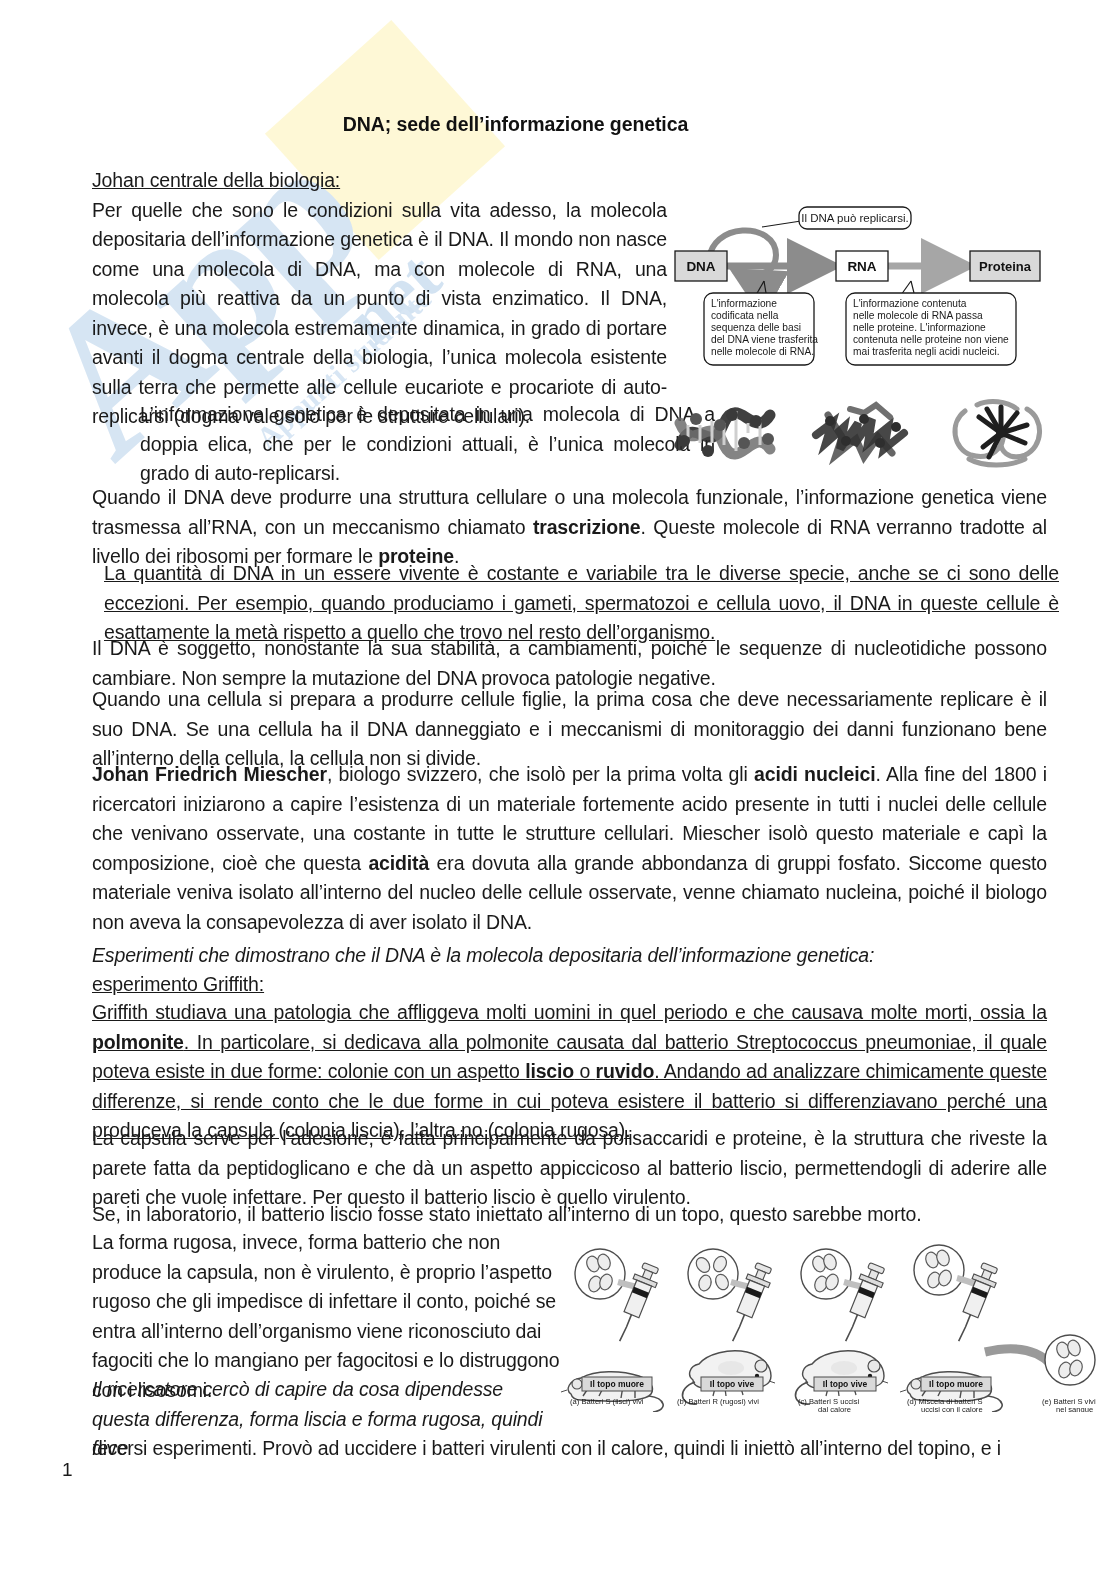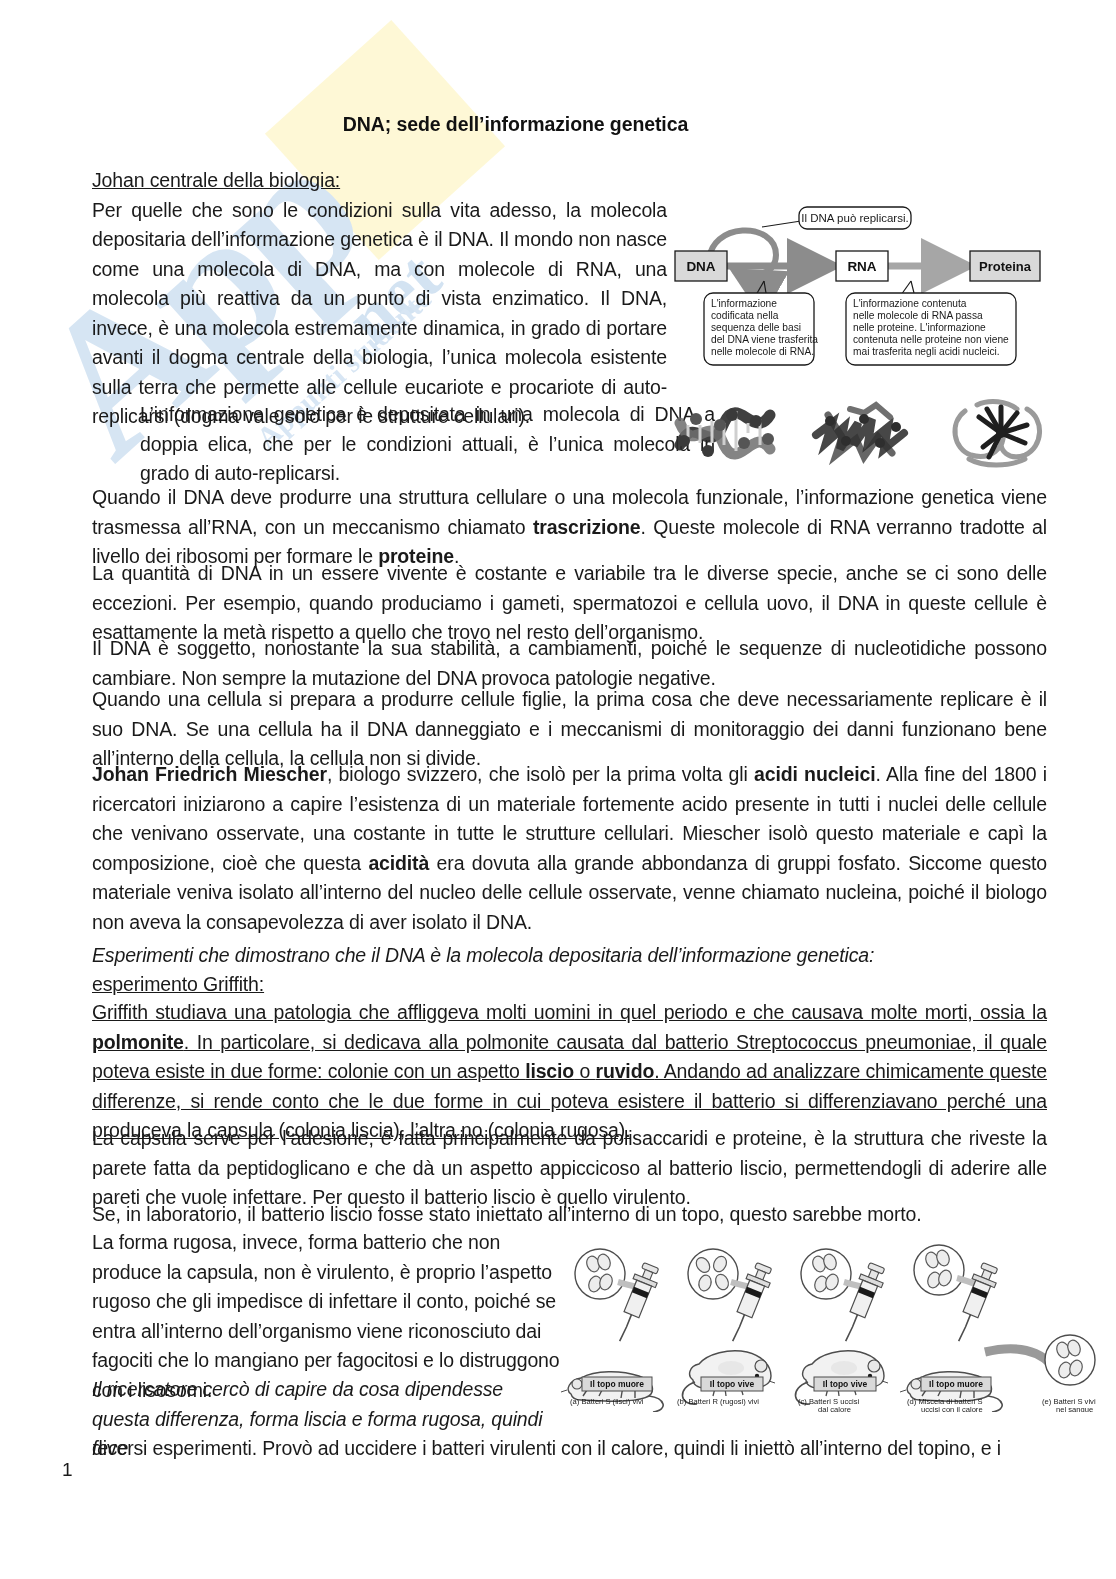--- a/index.html
+++ b/index.html
@@ -89,21 +89,21 @@
   }
   .para.nojust { text-align: left; }
   .u { text-decoration: underline; }
   .b { font-weight: bold; }
   .i { font-style: italic; margin-top: 31px; }
 
   
   #p-dogma      { left: 92px; top: 166px;  width: 575px; }
   #p-info       { left: 92px; top: 400px;  width: 575px; text-align: justify; margin-left: 48px; }
   #p-quando     { left: 92px; top: 483px;  width: 955px; }
-  #p-quantita   { left: 92px; top: 559px;  width: 955px; }
+  #p-quantita   { left: 104px; top: 559px;  width: 955px; text-decoration: underline; }
   #p-ildna      { left: 92px; top: 634px;  width: 955px; }
   #p-quandocell { left: 92px; top: 685px;  width: 955px; }
   #p-miescher   { left: 92px; top: 760px;  width: 955px; }
   #p-esper      { left: 92px; top: 941px;  width: 955px; }
   #p-griffith-h { left: 92px; top: 970px;  width: 955px; }
   #p-griffith   { left: 92px; top: 998px;  width: 955px; text-decoration: underline; }
   #p-capsula    { left: 92px; top: 1124px; width: 955px; }
   #p-se         { left: 92px; top: 1200px; width: 955px; }
   #p-forma      { left: 92px; top: 1228px; width: 470px; }
   #p-ricerc     { left: 92px; top: 1375px; width: 470px; font-style: italic; }

